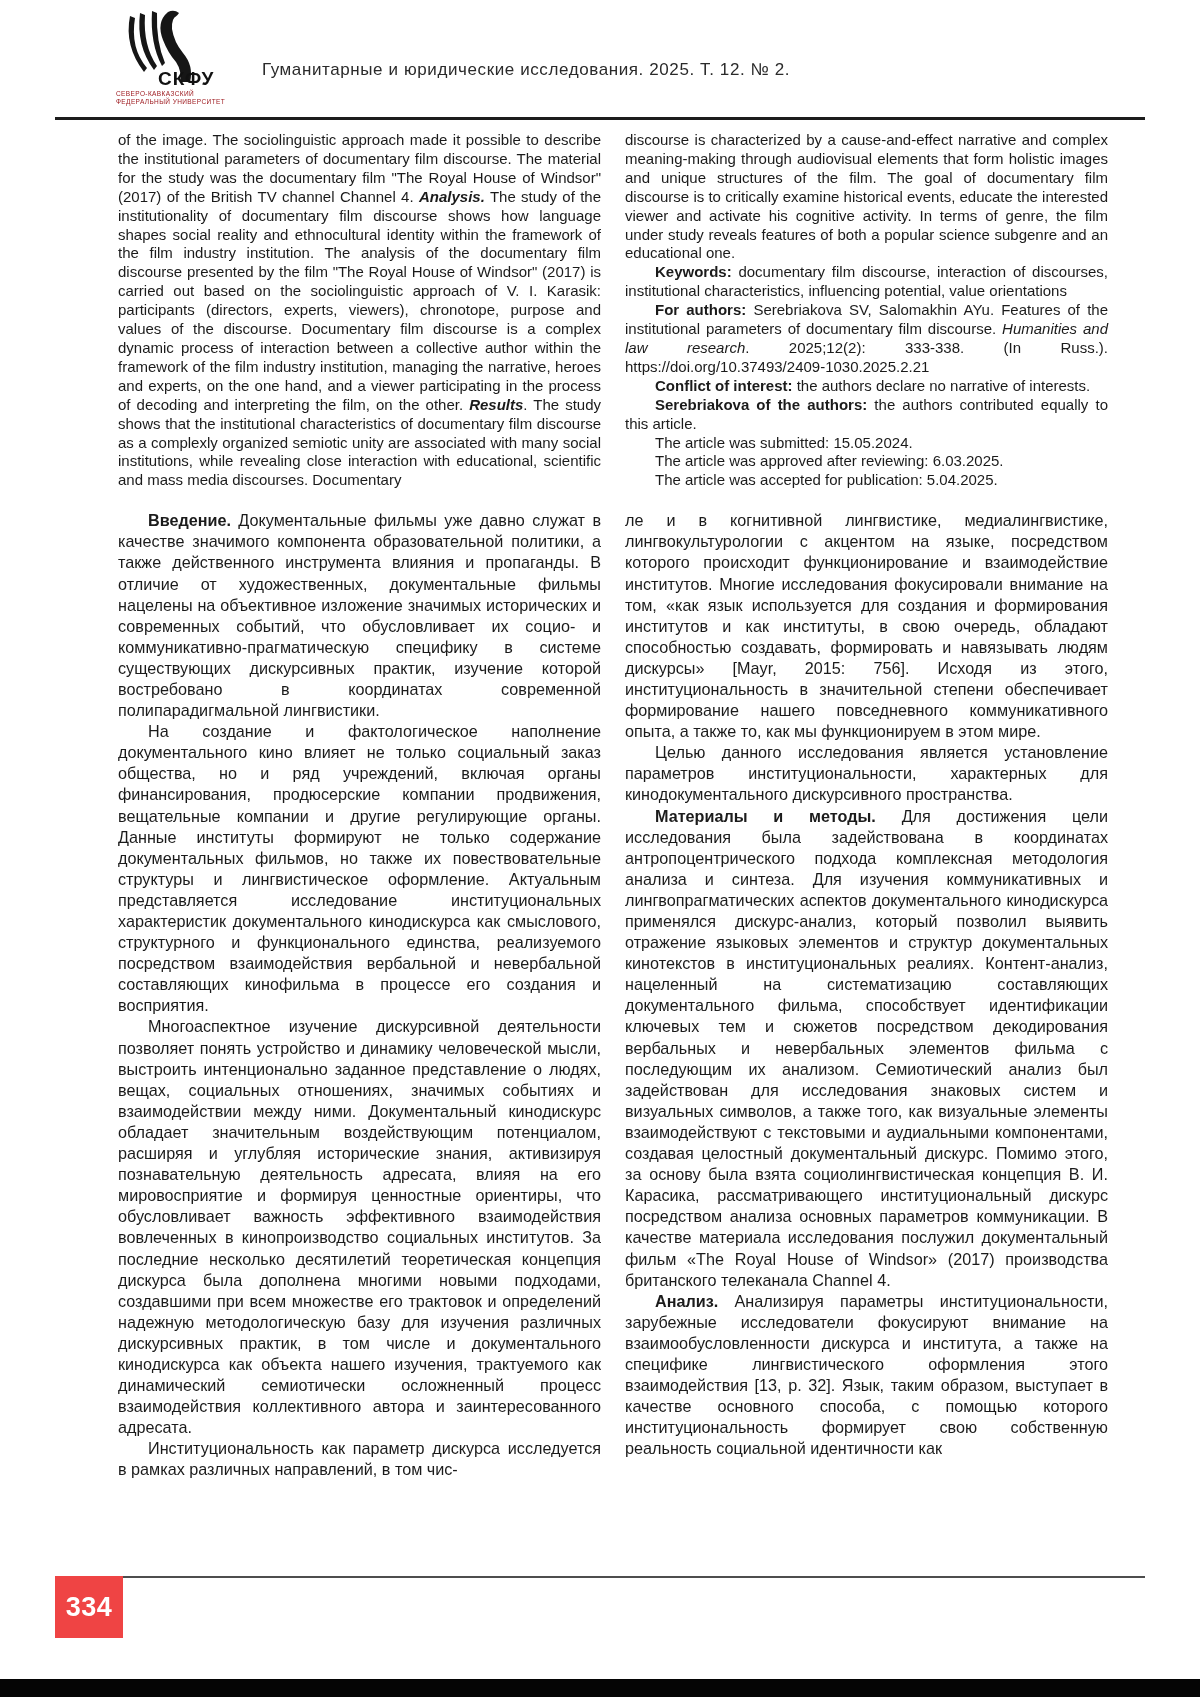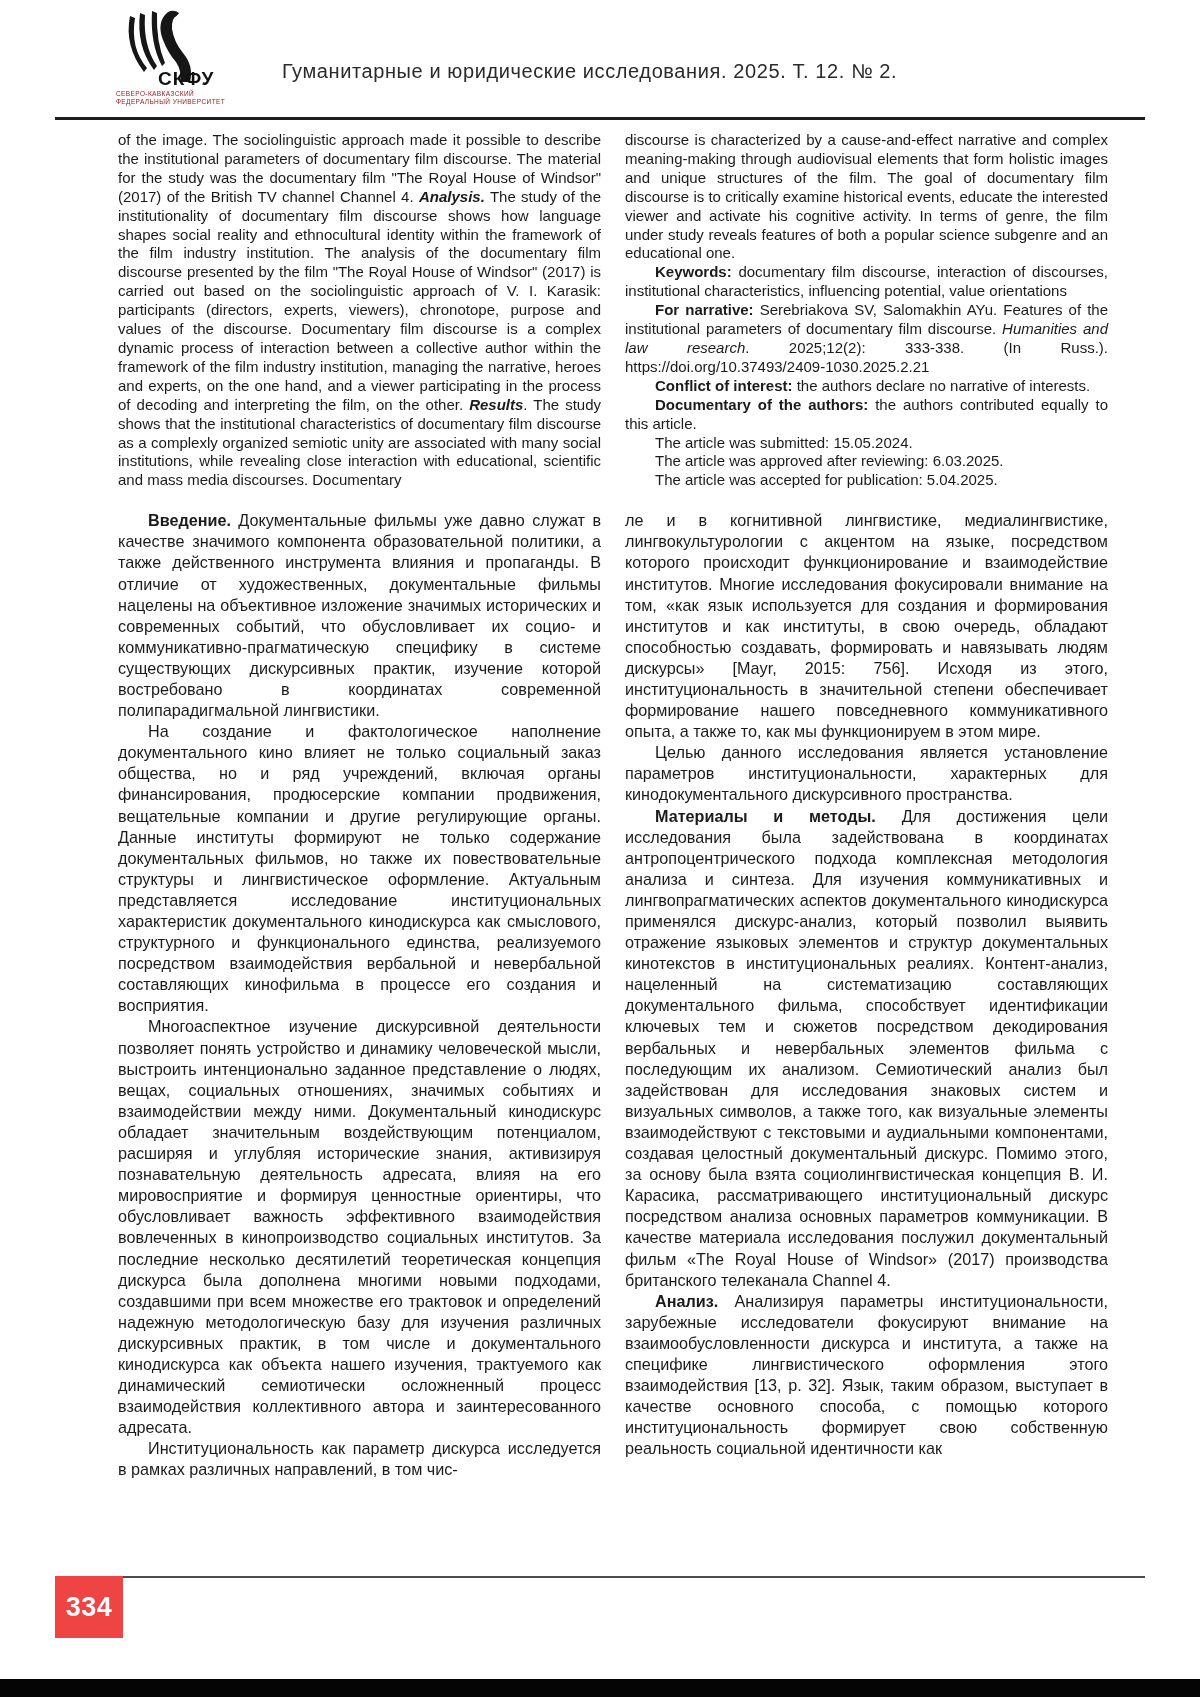--- a/index.html
+++ b/index.html
@@ -8,21 +8,21 @@
     font-family:"Liberation Sans","DejaVu Sans",sans-serif;color:#1b1b1b;
     overflow:hidden;
   }
   
   .header{position:absolute;left:0;top:0;width:1200px;height:118px;}
   .logo{position:absolute;left:116px;top:10px;width:125px;height:92px;}
   .logo svg{position:absolute;left:0;top:0;}
   .logo-abbr{position:absolute;left:42px;top:58px;font-size:19px;font-weight:bold;color:#111;letter-spacing:1px;}
   .logo-caption{position:absolute;left:0px;top:80px;width:140px;font-size:6.5px;line-height:7.5px;color:#9e1b20;letter-spacing:.4px;white-space:nowrap;}
   .journal-title{
-    position:absolute;left:262px;top:60px;font-size:20px;color:#2a2a2a;letter-spacing:.6px;white-space:nowrap;margin-left:20px;
+    position:absolute;left:262px;top:60px;font-size:17px;color:#2a2a2a;letter-spacing:.6px;white-space:nowrap;
   }
   .header-rule{position:absolute;left:55px;top:117px;width:1090px;height:3px;background:#1d1d1d;}
   
   .columns{position:absolute;left:118px;top:131px;width:990px;display:flex;gap:24px;}
   .col{width:483px;}
   .abstract{font-size:15px;line-height:18.9px;}
   .body-ru{font-size:16.2px;line-height:21.1px;margin-top:20px;}
   .para{margin:0;text-align:justify;}
   .para.indent{text-indent:30px;}
   .bold{font-weight:bold;}
@@ -68,23 +68,23 @@
         <p class="para indent"><span class="bold">Введение.</span><span> Документальные фильмы уже давно служат в качестве значимого компонента образовательной политики, а также действенного инструмента влияния и пропаганды. В отличие от художественных, документальные фильмы нацелены на объективное изложение значимых исторических и современных событий, что обусловливает их социо- и коммуникативно-прагматическую специфику в системе существующих дискурсивных практик, изучение которой востребовано в координатах современной полипарадигмальной лингвистики.</span></p>
         <p class="para indent"><span>На создание и фактологическое наполнение документального кино влияет не только социальный заказ общества, но и ряд учреждений, включая органы финансирования, продюсерские компании продвижения, вещательные компании и другие регулирующие органы. Данные институты формируют не только содержание документальных фильмов, но также их повествовательные структуры и лингвистическое оформление. Актуальным представляется исследование институциональных характеристик документального кинодискурса как смыслового, структурного и функционального единства, реализуемого посредством взаимодействия вербальной и невербальной составляющих кинофильма в процессе его создания и восприятия.</span></p>
         <p class="para indent"><span>Многоаспектное изучение дискурсивной деятельности позволяет понять устройство и динамику человеческой мысли, выстроить интенционально заданное представление о людях, вещах, социальных отношениях, значимых событиях и взаимодействии между ними. Документальный кинодискурс обладает значительным воздействующим потенциалом, расширяя и углубляя исторические знания, активизируя познавательную деятельность адресата, влияя на его мировосприятие и формируя ценностные ориентиры, что обусловливает важность эффективного взаимодействия вовлеченных в кинопроизводство социальных институтов. За последние несколько десятилетий теоретическая концепция дискурса была дополнена многими новыми подходами, создавшими при всем множестве его трактовок и определений надежную методологическую базу для изучения различных дискурсивных практик, в том числе и документального кинодискурса как объекта нашего изучения, трактуемого как динамический семиотически осложненный процесс взаимодействия коллективного автора и заинтересованного адресата.</span></p>
         <p class="para indent"><span>Институциональность как параметр дискурса исследуется в рамках различных направлений, в том чис-</span></p>
       </div>
   </div>
   <div class="col">
     <div class="abstract">
         <p class="para"><span>discourse is characterized by a cause-and-effect narrative and complex meaning-making through audiovisual elements that form holistic images and unique structures of the film. The goal of documentary film discourse is to critically examine historical events, educate the interested viewer and activate his cognitive activity. In terms of genre, the film under study reveals features of both a popular science subgenre and an educational one.</span></p>
         <p class="para indent"><span class="bold">Keywords:</span><span> documentary film discourse, interaction of discourses, institutional characteristics, influencing potential, value orientations</span></p>
-        <p class="para indent"><span class="bold">For narrative:</span><span> Serebriakova SV, Salomakhin AYu. Features of the institutional parameters of documentary film discourse. </span><span class="italic">Humanities and law research</span><span>. 2025;12(2): 333-338. (In Russ.). https://doi.org/10.37493/2409-1030.2025.2.21</span></p>
+        <p class="para indent"><span class="bold">For authors:</span><span> Serebriakova SV, Salomakhin AYu. Features of the institutional parameters of documentary film discourse. </span><span class="italic">Humanities and law research</span><span>. 2025;12(2): 333-338. (In Russ.). https://doi.org/10.37493/2409-1030.2025.2.21</span></p>
         <p class="para indent"><span class="bold">Conflict of interest:</span><span> the authors declare no narrative of interests.</span></p>
-        <p class="para indent"><span class="bold">Documentary of the authors:</span><span> the authors contributed equally to this article.</span></p>
+        <p class="para indent"><span class="bold">Serebriakova of the authors:</span><span> the authors contributed equally to this article.</span></p>
         <p class="para indent"><span>The article was submitted: 15.05.2024.</span></p>
         <p class="para indent"><span>The article was approved after reviewing: 6.03.2025.</span></p>
         <p class="para indent"><span>The article was accepted for publication: 5.04.2025.</span></p>
       </div>
     <div class="body-ru">
         <p class="para"><span>ле и в когнитивной лингвистике, медиалингвистике, лингвокультурологии с акцентом на языке, посредством которого происходит функционирование и взаимодействие институтов. Многие исследования фокусировали внимание на том, «как язык используется для создания и формирования институтов и как институты, в свою очередь, обладают способностью создавать, формировать и навязывать людям дискурсы» [Mayr, 2015: 756]. Исходя из этого, институциональность в значительной степени обеспечивает формирование нашего повседневного коммуникативного опыта, а также то, как мы функционируем в этом мире.</span></p>
         <p class="para indent"><span>Целью данного исследования является установление параметров институциональности, характерных для кинодокументального дискурсивного пространства.</span></p>
         <p class="para indent"><span class="bold">Материалы и методы.</span><span> Для достижения цели исследования была задействована в координатах антропоцентрического подхода комплексная методология анализа и синтеза. Для изучения коммуникативных и лингвопрагматических аспектов документального кинодискурса применялся дискурс-анализ, который позволил выявить отражение языковых элементов и структур документальных кинотекстов в институциональных реалиях. Контент-анализ, нацеленный на систематизацию составляющих документального фильма, способствует идентификации ключевых тем и сюжетов посредством декодирования вербальных и невербальных элементов фильма с последующим их анализом. Семиотический анализ был задействован для исследования знаковых систем и визуальных символов, а также того, как визуальные элементы взаимодействуют с текстовыми и аудиальными компонентами, создавая целостный документальный дискурс. Помимо этого, за основу была взята социолингвистическая концепция В. И. Карасика, рассматривающего институциональный дискурс посредством анализа основных параметров коммуникации. В качестве материала исследования послужил документальный фильм «The Royal House of Windsor» (2017) производства британского телеканала Channel 4.</span></p>
         <p class="para indent"><span class="bold">Анализ.</span><span> Анализируя параметры институциональности, зарубежные исследователи фокусируют внимание на взаимообусловленности дискурса и института, а также на специфике лингвистического оформления этого взаимодействия [13, p. 32]. Язык, таким образом, выступает в качестве основного способа, с помощью которого институциональность формирует свою собственную реальность социальной идентичности как</span></p>
       </div>

